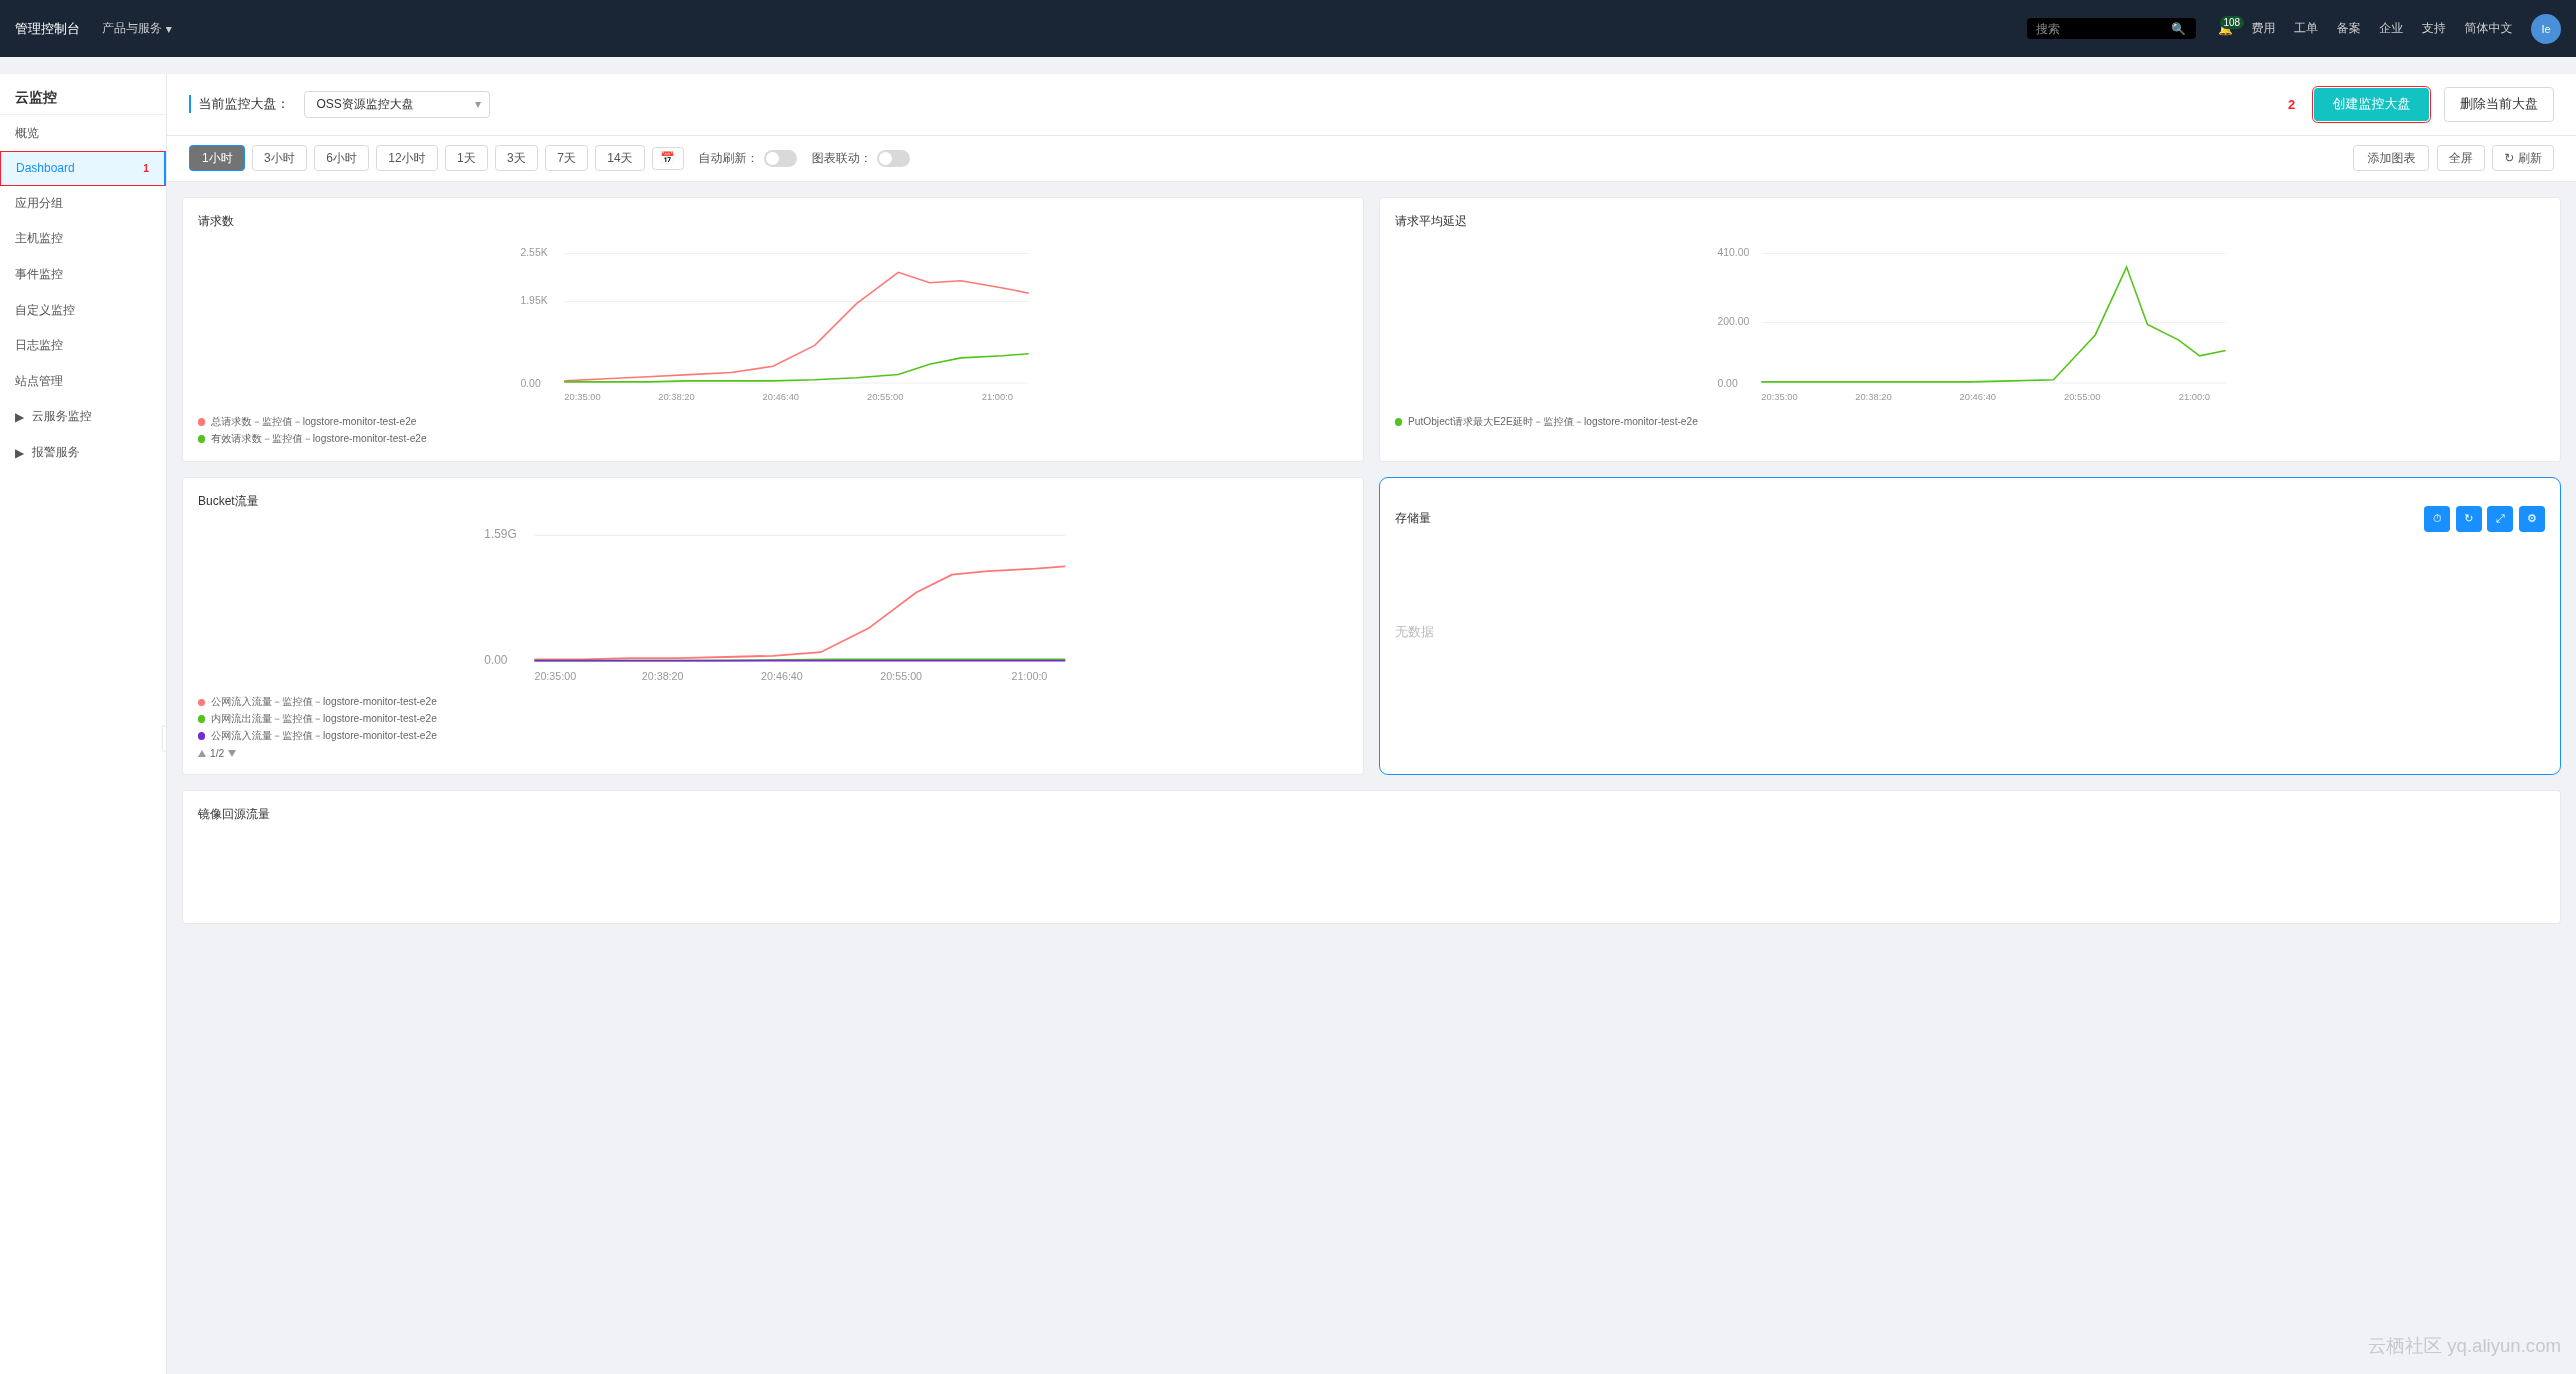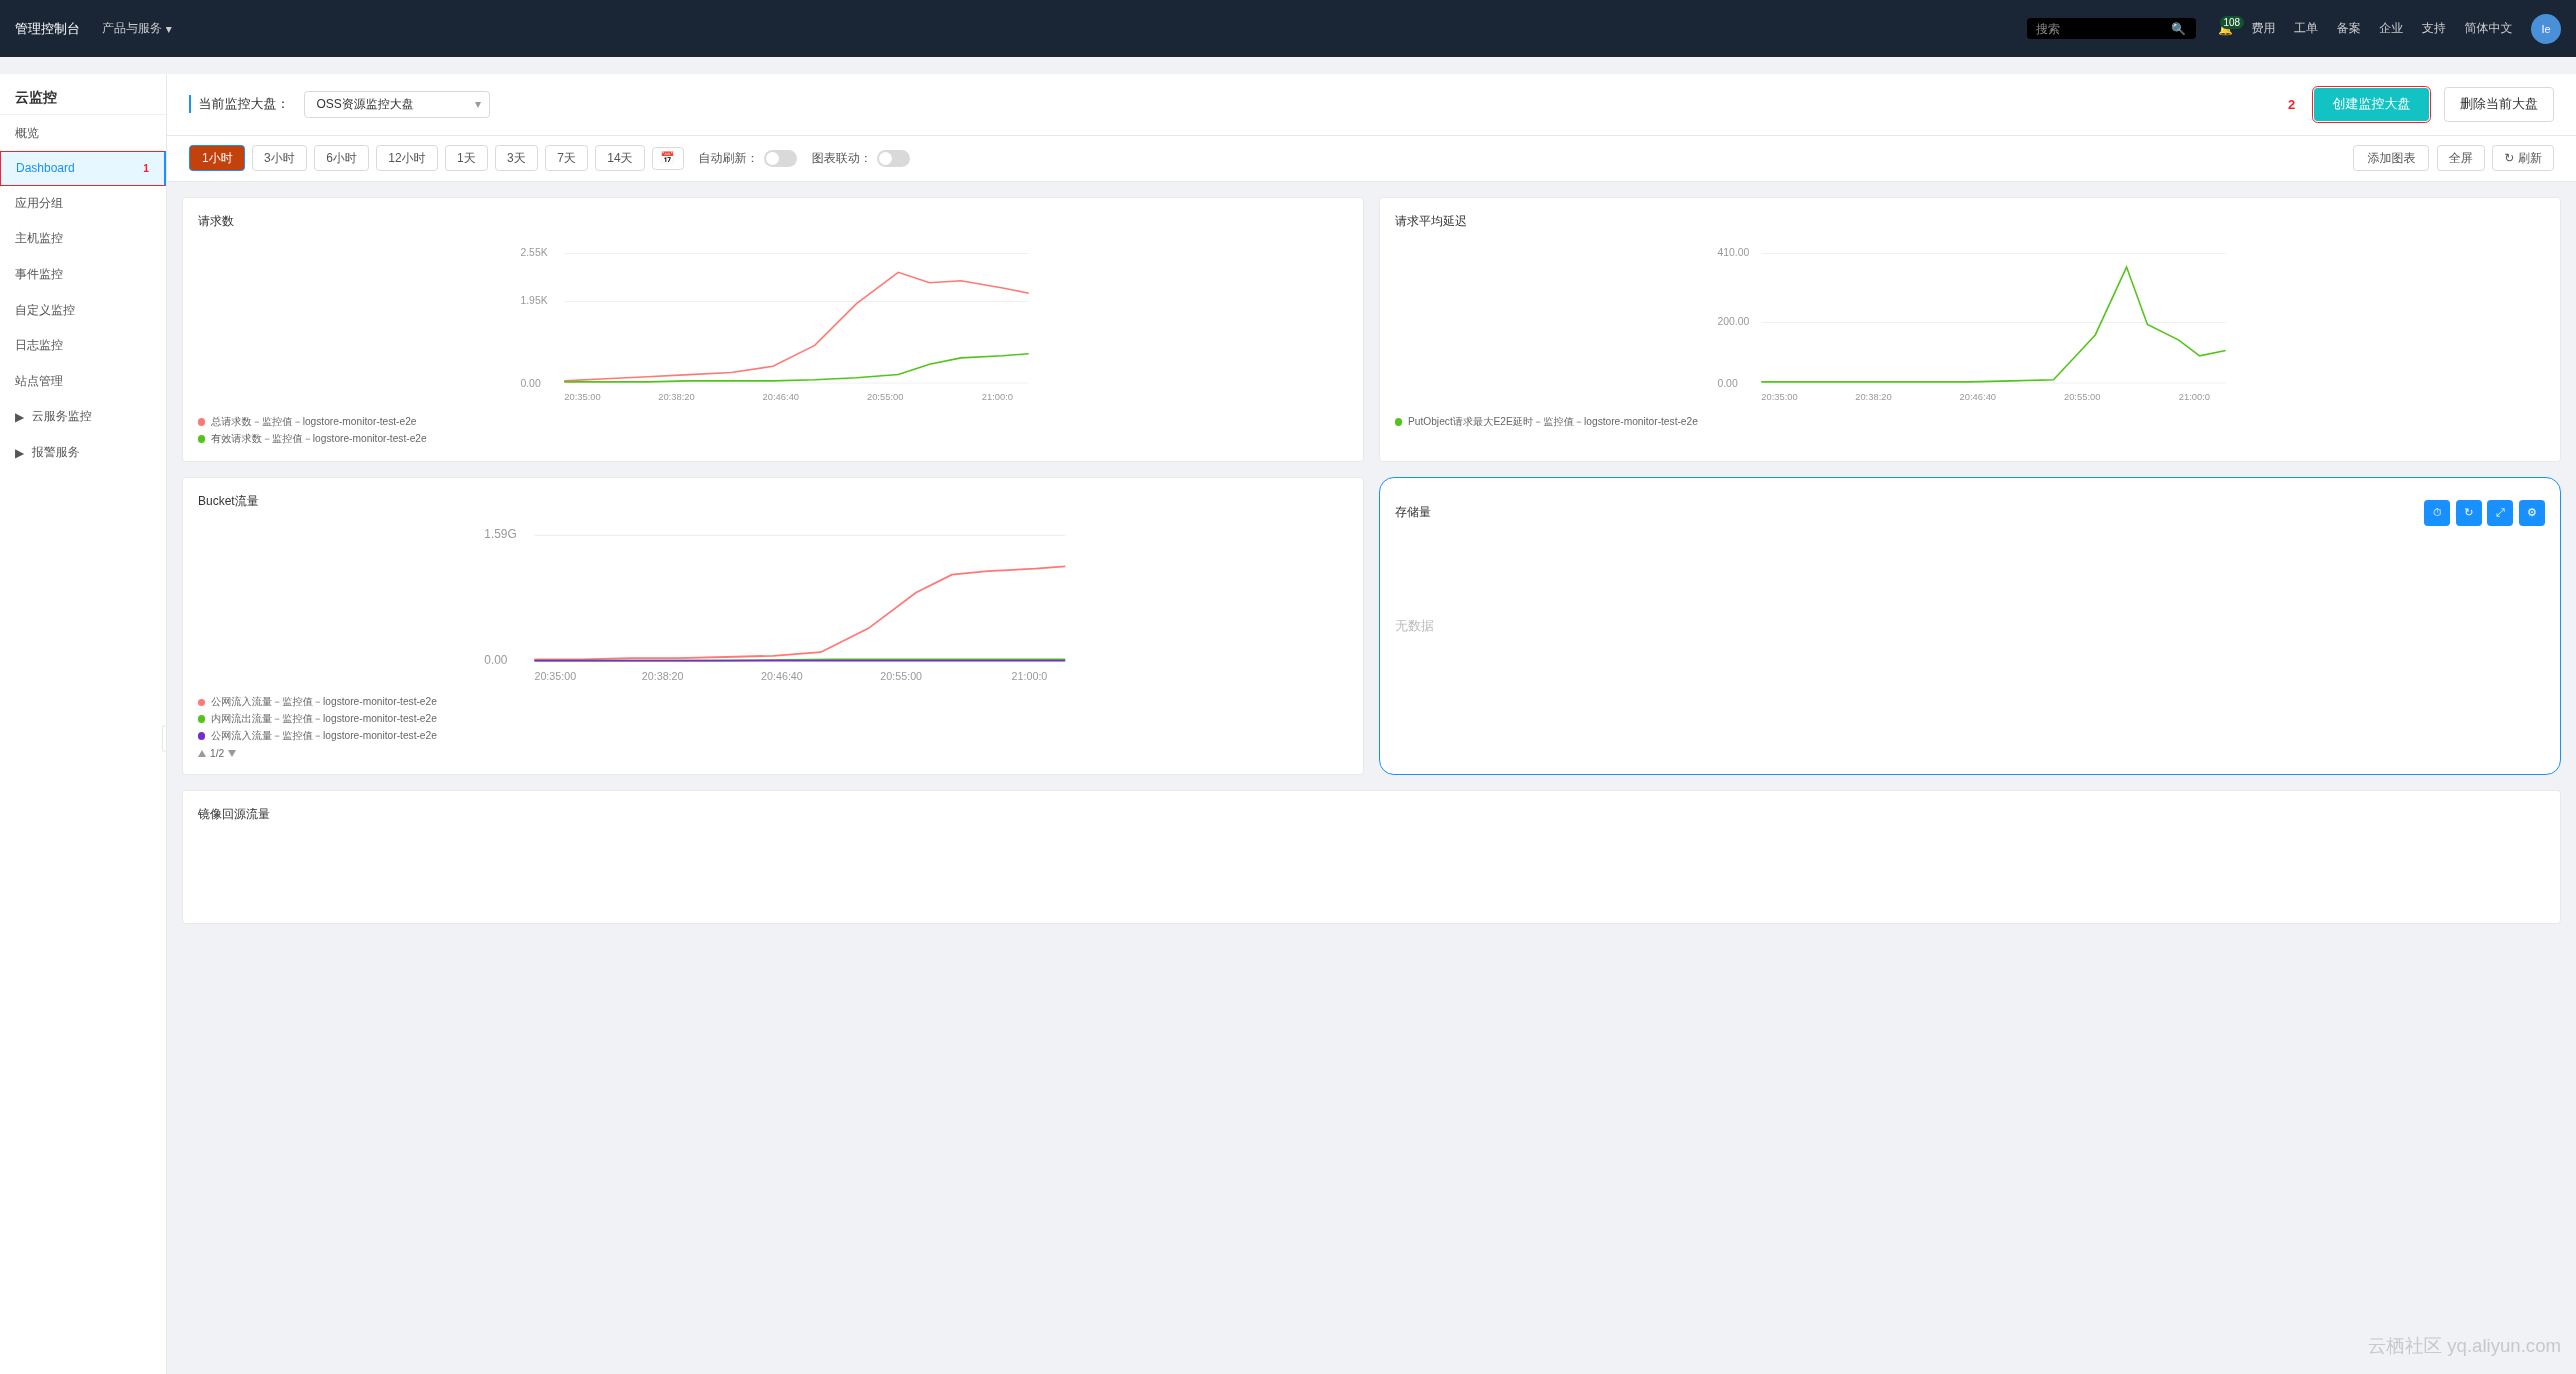--- a/index.html
+++ b/index.html
@@ -42,21 +42,21 @@
     .dash-header select { appearance: none; border: 0.9px solid #d9d9d9; border-radius: 3.7px; padding: 5.6px 30px 5.6px 11px; font-size: 12px; color: #333; background: #fff; cursor: pointer; min-width: 186px; }
     .dash-header .select-arrow { position: absolute; right: 9.3px; top: 50%; transform: translateY(-50%); pointer-events: none; color: #999; }
     .dash-header .spacer { flex: 1; }
     .dash-header .step-label { font-size: 13px; color: #f5222d; font-weight: bold; margin-right: 3.7px; }
     .btn-create { background: #13c2c2; color: #fff; border: none; border-radius: 3.7px; padding: 7.4px 18.6px; font-size: 13px; cursor: pointer; font-weight: 500; outline: 1.9px solid #f5222d; outline-offset: 1.9px; }
     .btn-delete { background: #fff; color: #333; border: 0.9px solid #d9d9d9; border-radius: 3.7px; padding: 7.4px 15px; font-size: 13px; cursor: pointer; }
 
     
     .time-bar { background: #fff; padding: 9.3px 22px; display: flex; align-items: center; gap: 7.4px; border-bottom: 0.9px solid #e8e8e8; }
     .time-btn { padding: 3.7px 11px; border-radius: 3.7px; border: 0.9px solid #d9d9d9; background: #fff; font-size: 12px; cursor: pointer; color: #555; }
-    .time-btn.active { background: #c2410c; color: #fff; border-color: #1890ff; padding-left: 12px; }
+    .time-btn.active { background: #737373; color: #fff; border-color: #1890ff; padding-left: 12px; }
     .calendar-btn { border: 0.9px solid #d9d9d9; border-radius: 3.7px; background: #fff; padding: 3.7px 7.4px; cursor: pointer; font-size: 12px; }
     .auto-refresh { display: flex; align-items: center; gap: 5.6px; font-size: 12px; color: #555; margin-left: 7.4px; }
     .toggle { width: 33px; height: 16.7px; background: #d9d9d9; border-radius: 8.4px; position: relative; cursor: pointer; }
     .toggle-knob { width: 13px; height: 13px; background: #fff; border-radius: 50%; position: absolute; top: 1.9px; left: 1.9px; transition: left 0.2s; }
     .chart-link { display: flex; align-items: center; gap: 5.6px; font-size: 12px; color: #555; margin-left: 7.4px; }
     .time-bar .spacer { flex: 1; }
     .btn-add-chart { border: 0.9px solid #d9d9d9; background: #fff; border-radius: 3.7px; padding: 3.7px 13px; font-size: 12px; cursor: pointer; color: #555; }
     .btn-fullscreen { border: 0.9px solid #d9d9d9; background: #fff; border-radius: 3.7px; padding: 3.7px 11px; font-size: 12px; cursor: pointer; color: #555; }
     .btn-refresh { border: 0.9px solid #d9d9d9; background: #fff; border-radius: 3.7px; padding: 3.7px 11px; font-size: 12px; cursor: pointer; color: #555; display: flex; align-items: center; gap: 3.7px; }
 
@@ -65,21 +65,21 @@
     .chart-card { background: #fff; border-radius: 3.7px; padding: 15px; border: 0.9px solid #e8e8e8; }
     .chart-title { font-size: 12px; font-weight: 500; color: #333; margin-bottom: 11px; }
     .chart-area { height: 167px; position: relative; }
     svg.chart-svg { width: 100%; height: 100%; }
     .chart-legend { margin-top: 7.4px; display: flex; flex-direction: column; gap: 2.8px; }
     .legend-item { display: flex; align-items: center; gap: 5.6px; font-size: 10.2px; color: #666; }
     .legend-dot { width: 7.4px; height: 7.4px; border-radius: 50%; flex-shrink: 0; }
     .legend-triangle { width: 0; height: 0; border-left: 4.6px solid transparent; border-right: 4.6px solid transparent; border-bottom: 7.4px solid #999; flex-shrink: 0; }
 
     
-    .storage-card { background: #fff; border-radius: 15px; border: 0.9px solid #1890ff; padding: 22px 15px; }
+    .storage-card { background: #fff; border-radius: 9px; border: 0.9px solid #1890ff; padding: 28px 15px; }
     .storage-header { display: flex; align-items: center; justify-content: space-between; margin-bottom: 7.4px; }
     .storage-title { font-size: 12px; font-weight: 500; color: #333; }
     .storage-actions { display: flex; gap: 5.6px; }
     .storage-action-btn { background: #1890ff; color: #fff; border: none; border-radius: 3.7px; width: 26px; height: 26px; display: flex; align-items: center; justify-content: center; cursor: pointer; font-size: 11px; }
     .storage-body { height: 186px; display: flex; align-items: center; justify-content: flex-start; color: #999; font-size: 13px; }
 
     
     .bottom-chart { padding: 0 15px 15px; }
     .bottom-chart .chart-card { }
 

